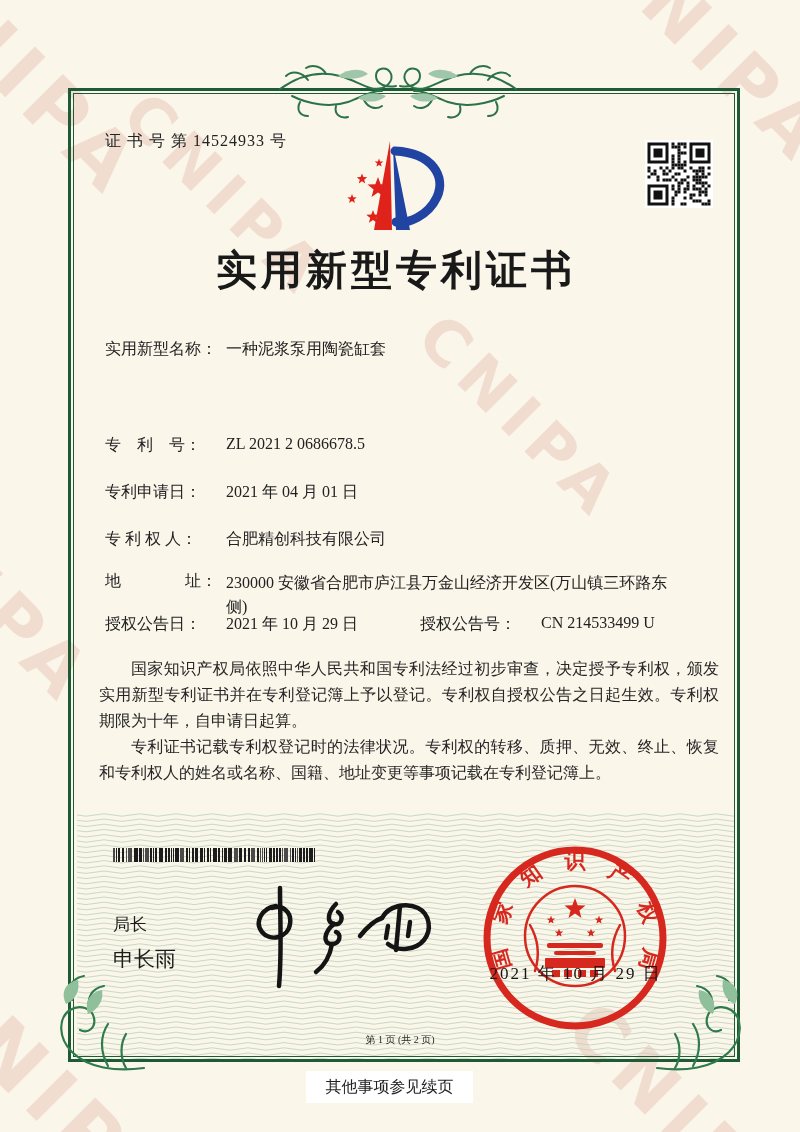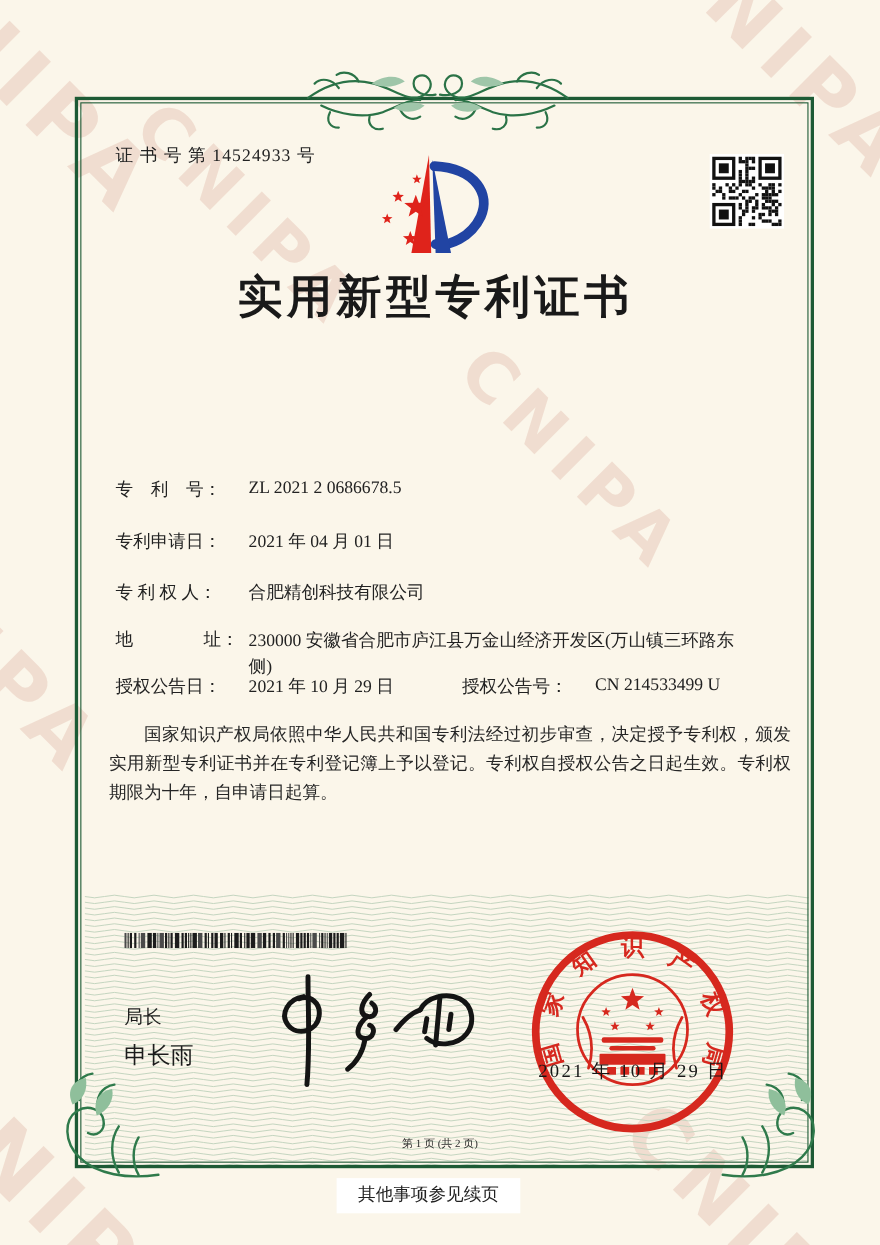--- a/index.html
+++ b/index.html
@@ -295,20 +295,23 @@
       <rect x="44.5" y="2.5" width="21" height="21" fill="#111"></rect>
       <rect x="47.5" y="5.5" width="15" height="15" fill="#fff"></rect>
       <rect x="50.5" y="8.5" width="9" height="9" fill="#111"></rect>
       <rect x="2.5" y="44.5" width="21" height="21" fill="#111"></rect>
       <rect x="5.5" y="47.5" width="15" height="15" fill="#fff"></rect>
       <rect x="8.5" y="50.5" width="9" height="9" fill="#111"></rect>
     </svg>
 
   <div class="title">实用新型专利证书</div>
 
+  <div class="row" style="top:339px;">
+    <span class="lbl">实用新型名称：</span><span class="val">一种泥浆泵用陶瓷缸套</span>
+  </div>
   <div class="row" style="top:435px;">
     <span class="lbl">专　利　号：</span><span class="val">ZL 2021 2 0686678.5</span>
   </div>
   <div class="row" style="top:482px;">
     <span class="lbl">专利申请日：</span><span class="val">2021 年 04 月 01 日</span>
   </div>
   <div class="row" style="top:529px;">
     <span class="lbl">专 利 权 人：</span><span class="val">合肥精创科技有限公司</span>
   </div>
   <div class="row" style="top:571px;">
@@ -316,20 +319,21 @@
   </div>
   <div class="row" style="top:614px;">
     <span class="lbl">授权公告日：</span><span class="val">2021 年 10 月 29 日</span>
     <span class="grant2">
       <span class="lbl">授权公告号：</span><span class="val">CN 214533499 U</span>
     </span>
   </div>
 
   <div class="paras">
     <p>国家知识产权局依照中华人民共和国专利法经过初步审查，决定授予专利权，颁发实用新型专利证书并在专利登记簿上予以登记。专利权自授权公告之日起生效。专利权期限为十年，自申请日起算。</p>
+    <p>专利证书记载专利权登记时的法律状况。专利权的转移、质押、无效、终止、恢复和专利权人的姓名或名称、国籍、地址变更等事项记载在专利登记簿上。</p>
   </div>
 
   <svg id="barcode" class="abs" style="left:113px;top:848px;" width="206" height="14">
       <rect x="0" y="0" width="2" height="14" fill="#4a4a4a"></rect>
       <rect x="3" y="0" width="1" height="14" fill="#1c1c1c"></rect>
       <rect x="5" y="0" width="2" height="14" fill="#1c1c1c"></rect>
       <rect x="9" y="0" width="2" height="14" fill="#1c1c1c"></rect>
       <rect x="13" y="0" width="1" height="14" fill="#4a4a4a"></rect>
       <rect x="15" y="0" width="4" height="14" fill="#4a4a4a"></rect>
       <rect x="21" y="0" width="4" height="14" fill="#1c1c1c"></rect>

